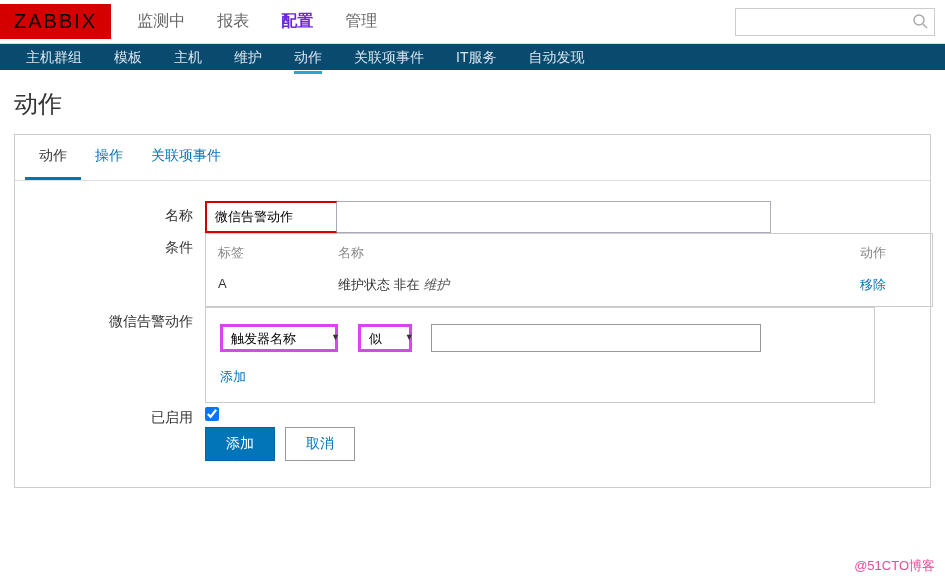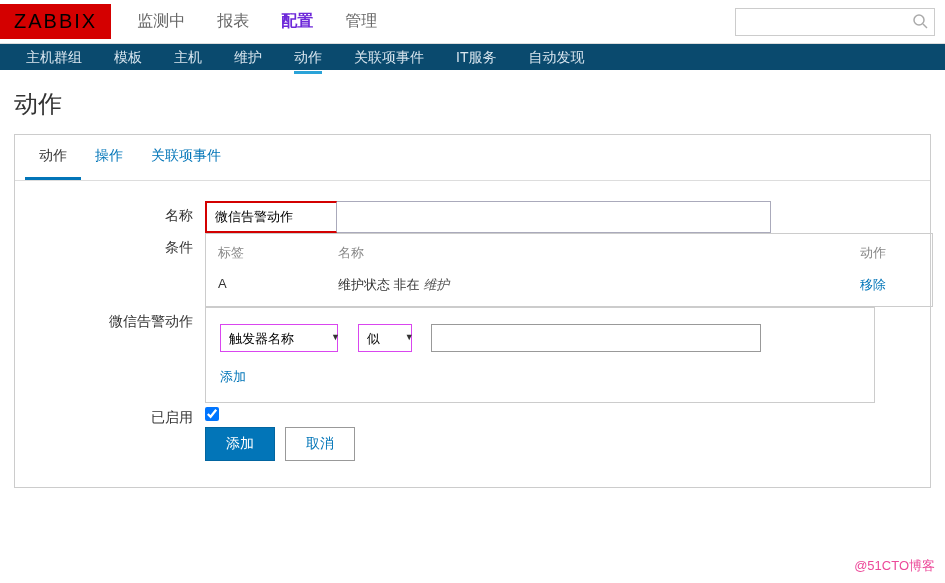--- a/index.html
+++ b/index.html
@@ -34,21 +34,21 @@
     .cond-table { border: 1px solid #ccc; width: 728px; }
     .cond-head { display: flex; padding: 10px 12px 8px 12px; color: #888; font-size: 13px; }
     .cond-row { display: flex; padding: 6px 12px 12px 12px; font-size: 13px; }
     .col-tag { width: 120px; }
     .col-name { flex: 1; }
     .col-act { width: 60px; text-align: left; }
     .link { color: #0275b8; cursor: pointer; }
     .italic { font-style: italic; color: #555; }
     
     .trigger-box { border: 1px solid #ccc; width: 670px; padding: 16px 14px; }
-    .sel { height: 28px; border: 1px solid #d946ef; background: #fff; padding: 2px 20px 2px 8px; font-size: 13px; margin-right: 8px; appearance: none; position: relative; }
+    .sel { height: 28px; border: 3px solid #d946ef; background: #fff; padding: 2px 20px 2px 8px; font-size: 13px; margin-right: 8px; appearance: none; position: relative; }
     .sel-wrap { position: relative; display: inline-block; margin-right: 8px; }
     .sel-wrap::after { content: '▼'; font-size: 9px; position: absolute; right: 6px; top: 8px; pointer-events: none; color: #333; }
     .trig-input { height: 28px; width: 330px; border: 1px solid #999; padding: 2px 6px; vertical-align: top; }
     .add-link { color: #0275b8; margin-top: 16px; display: inline-block; cursor: pointer; font-size: 13px; }
     
     .checkbox-row .form-field { padding-top: 4px; }
     input[type="checkbox"] { width: 14px; height: 14px; }
     
     .btn-row .form-field { display: flex; gap: 10px; }
     .btn-primary { background: #0275b8; color: #fff; border: 1px solid #0265a0; padding: 7px 20px; font-size: 14px; cursor: pointer; }

